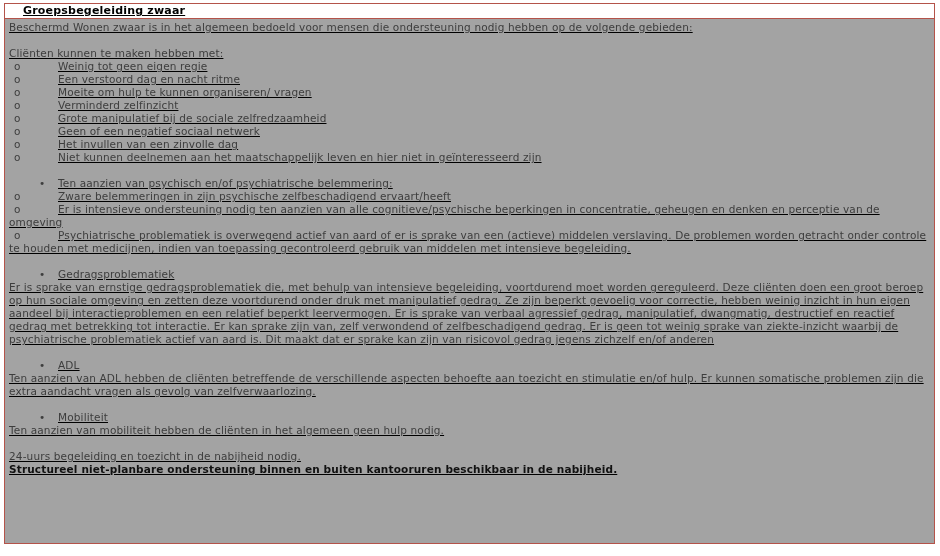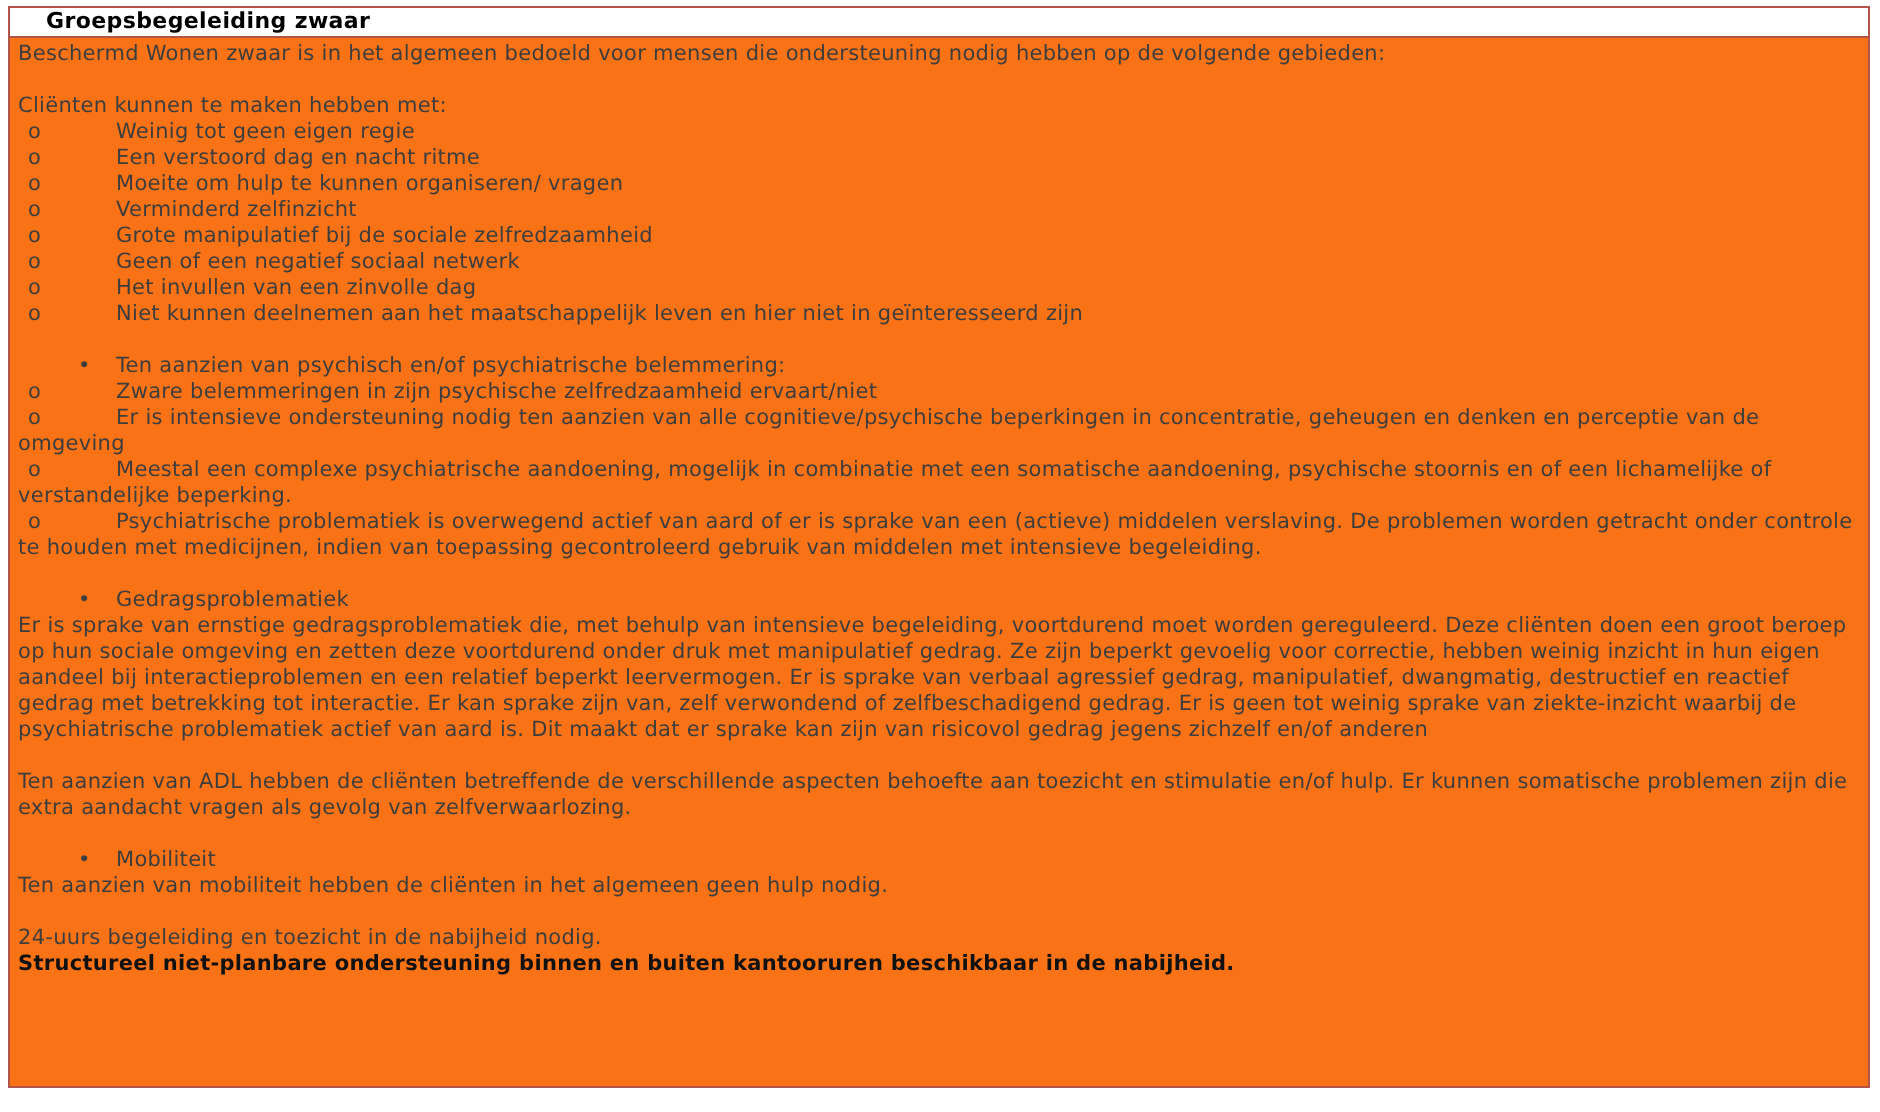--- a/index.html
+++ b/index.html
@@ -12,21 +12,22 @@
     font-family: "DejaVu Sans", "Liberation Sans", sans-serif;
   }
   .doc-table {
     position: absolute;
     left: 4px;
     top: 3px;
     width: 931px;
     height: 541px;
     border: 1px solid #b4534a;
     box-sizing: border-box;
-    background: #f97316;
+    background: #a3a3a3;
+    text-decoration: underline;
   }
   .doc-header {
     background: #ffffff;
     border-bottom: 1px solid #b4534a;
     height: 14px;
     line-height: 14px;
     padding-left: 18px;
     font-size: 11px;
     font-weight: bold;
     color: #000000;
@@ -75,28 +76,28 @@
         <div class="sub-item"><span class="o-marker">o</span><span>Weinig tot geen eigen regie</span></div>
         <div class="sub-item"><span class="o-marker">o</span><span>Een verstoord dag en nacht ritme</span></div>
         <div class="sub-item"><span class="o-marker">o</span><span>Moeite om hulp te kunnen organiseren/ vragen</span></div>
         <div class="sub-item"><span class="o-marker">o</span><span>Verminderd zelfinzicht</span></div>
         <div class="sub-item"><span class="o-marker">o</span><span>Grote manipulatief bij de sociale zelfredzaamheid</span></div>
         <div class="sub-item"><span class="o-marker">o</span><span>Geen of een negatief sociaal netwerk</span></div>
         <div class="sub-item"><span class="o-marker">o</span><span>Het invullen van een zinvolle dag</span></div>
         <div class="sub-item"><span class="o-marker">o</span><span>Niet kunnen deelnemen aan het maatschappelijk leven en hier niet in geïnteresseerd zijn</span></div>
         <div class="blank-line"></div>
         <div class="bullet-line"><span class="dot-marker">•</span><span>Ten aanzien van psychisch en/of psychiatrische belemmering:</span></div>
-        <div class="sub-item"><span class="o-marker">o</span><span>Zware belemmeringen in zijn psychische zelfredzaamheid ervaart/niet</span></div>
+        <div class="sub-item"><span class="o-marker">o</span><span>Zware belemmeringen in zijn psychische zelfbeschadigend ervaart/heeft</span></div>
         <div class="sub-item"><span class="o-marker">o</span><span>Er is intensieve ondersteuning nodig ten aanzien van alle cognitieve/psychische beperkingen in concentratie, geheugen en denken en perceptie van de omgeving</span></div>
-        <div class="sub-item"><span class="o-marker">o</span><span>Meestal een complexe psychiatrische aandoening, mogelijk in combinatie met een somatische aandoening, psychische stoornis en of een lichamelijke of verstandelijke beperking.</span></div>
         <div class="sub-item"><span class="o-marker">o</span><span>Psychiatrische problematiek is overwegend actief van aard of er is sprake van een (actieve) middelen verslaving. De problemen worden getracht onder controle te houden met medicijnen, indien van toepassing gecontroleerd gebruik van middelen met intensieve begeleiding.</span></div>
         <div class="blank-line"></div>
         <div class="bullet-line"><span class="dot-marker">•</span><span>Gedragsproblematiek</span></div>
         <p class="para">Er is sprake van ernstige gedragsproblematiek die, met behulp van intensieve begeleiding, voortdurend moet worden gereguleerd. Deze cliënten doen een groot beroep op hun sociale omgeving en zetten deze voortdurend onder druk met manipulatief gedrag. Ze zijn beperkt gevoelig voor correctie, hebben weinig inzicht in hun eigen aandeel bij interactieproblemen en een relatief beperkt leervermogen. Er is sprake van verbaal agressief gedrag, manipulatief, dwangmatig, destructief en reactief gedrag met betrekking tot interactie. Er kan sprake zijn van, zelf verwondend of zelfbeschadigend gedrag. Er is geen tot weinig sprake van ziekte-inzicht waarbij de psychiatrische problematiek actief van aard is. Dit maakt dat er sprake kan zijn van risicovol gedrag jegens zichzelf en/of anderen</p>
         <div class="blank-line"></div>
+        <div class="bullet-line"><span class="dot-marker">•</span><span>ADL</span></div>
         <p class="para">Ten aanzien van ADL hebben de cliënten betreffende de verschillende aspecten behoefte aan toezicht en stimulatie en/of hulp. Er kunnen somatische problemen zijn die extra aandacht vragen als gevolg van zelfverwaarlozing.</p>
         <div class="blank-line"></div>
         <div class="bullet-line"><span class="dot-marker">•</span><span>Mobiliteit</span></div>
         <p class="para">Ten aanzien van mobiliteit hebben de cliënten in het algemeen geen hulp nodig.</p>
         <div class="blank-line"></div>
         <p class="para">24-uurs begeleiding en toezicht in de nabijheid nodig.</p>
         <p class="bold-line">Structureel niet-planbare ondersteuning binnen en buiten kantooruren beschikbaar in de nabijheid.</p>
       </div>
   </div>
 </div>

